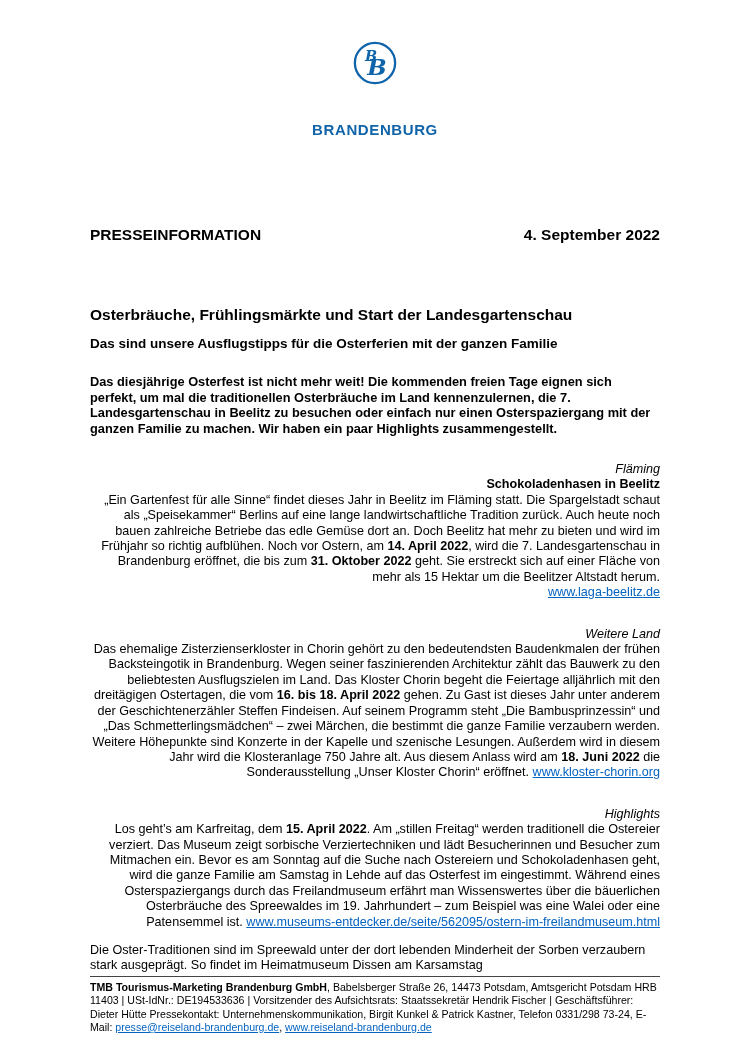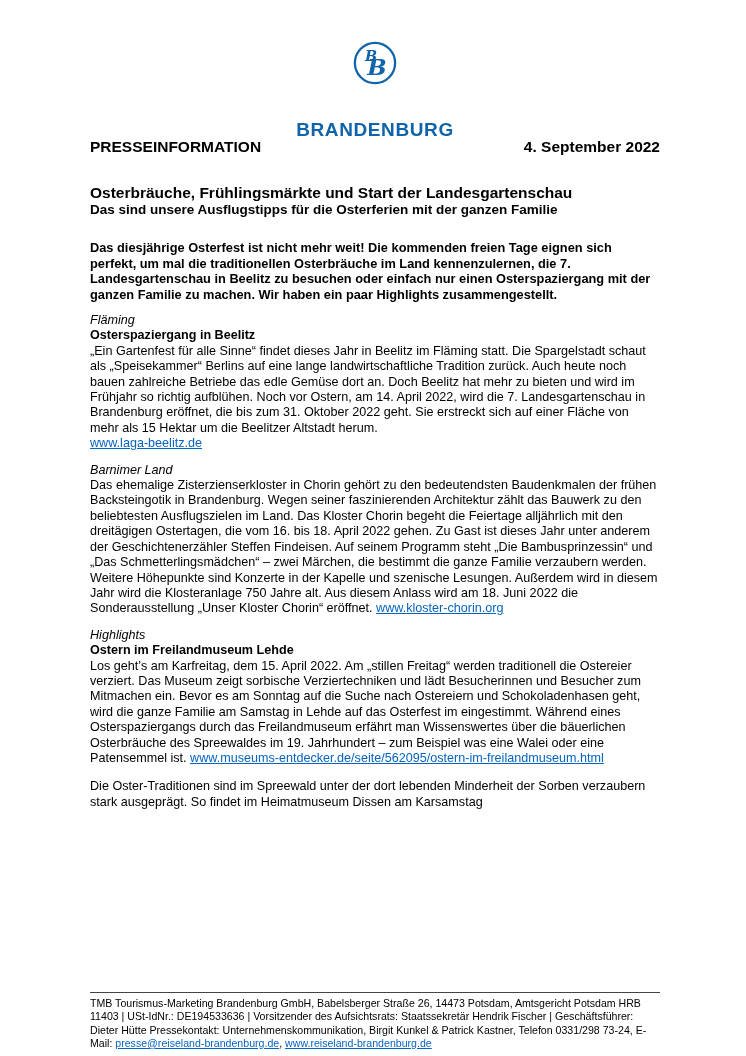--- a/index.html
+++ b/index.html
@@ -7,44 +7,44 @@
   body {
     width:746px; height:1056px; position:relative;
     font-family:"Liberation Sans", sans-serif; color:#000;
     overflow:hidden;
   }
   .page { position:absolute; inset:0; padding:40px 86px 0 90px; }
 
   .masthead { text-align:center; }
   .logo { display:block; margin:0 auto 3px auto; }
   .brand {
-    color:var(--brand,#1064a9); font-weight:bold; font-size:19px;
+    color:var(--brand,#1064a9); font-weight:bold; font-size:15px;
     letter-spacing:0.6px; line-height:17px;margin-top:35px;
   }
 
   .press-row {
     display:flex; justify-content:space-between; align-items:baseline;
-    font-weight:bold; font-size:15.5px; line-height:18px; 
+    font-weight:bold; font-size:15.5px; line-height:18px; margin-top:88px;
   }
 
-  h1.title { font-size:15.5px; line-height:18px; margin-top:28px; font-weight:bold; }
-  h2.subtitle { font-size:13.5px; line-height:16px; margin-top:0; font-weight:bold; }
+  h1.title { font-size:15.5px; line-height:18px; margin-top:62px; font-weight:bold; }
+  h2.subtitle { font-size:13.5px; line-height:16px; margin-top:12px; font-weight:bold; }
 
   p.intro { font-weight:bold; font-size:12.8px; line-height:15.5px; margin-top:22px; }
 
-  section.region-block { margin-top:11px; }
+  section.region-block { margin-top:26px;text-align:right; }
   .region { font-style:italic; font-size:12.6px; line-height:15.4px; }
   .sec-heading { font-weight:bold; font-size:12.6px; line-height:15.4px; }
   p.body { font-size:12.6px; line-height:15.4px; }
-  .b { font-weight:normal; }
+  .b { font-weight:bold; }
   a.link { color:var(--link,#0563c1); cursor:pointer; word-break:break-word; }
 
   p.closing { font-size:12.6px; line-height:15.4px; margin-top:13px; }
 
-  footer.page-footer { position:absolute; left:90px; right:86px; bottom:6px; }
+  footer.page-footer { position:absolute; left:90px; right:86px; bottom:22px; }
   .rule { border-top:1px solid #444; margin-bottom:4px; }
   p.foot { font-size:10.6px; line-height:13.2px; }
 </style>
 </head>
 <body>
 
 <div class="page">
 
   <header class="masthead">
     <svg class="logo" width="46" height="46" viewBox="0 0 48 48" aria-hidden="true">
@@ -60,32 +60,31 @@
     <span>4. September 2022</span>
   </div>
 
   <h1 class="title">Osterbräuche, Frühlingsmärkte und Start der Landesgartenschau</h1>
   <h2 class="subtitle">Das sind unsere Ausflugstipps für die Osterferien mit der ganzen Familie</h2>
 
   <p class="intro">Das diesjährige Osterfest ist nicht mehr weit! Die kommenden freien Tage eignen sich perfekt, um mal die traditionellen Osterbräuche im Land kennenzulernen, die 7. Landesgartenschau in Beelitz zu besuchen oder einfach nur einen Osterspaziergang mit der ganzen Familie zu machen. Wir haben ein paar Highlights zusammengestellt.</p>
 
   <section class="region-block">
     <div class="region">Fläming</div>
-    <div class="sec-heading">Osterspaziergang in Beelitz</div>
+    <div class="sec-heading">Schokoladenhasen in Beelitz</div>
     <p class="body"><span>„Ein Gartenfest für alle Sinne“ findet dieses Jahr in Beelitz im Fläming statt. Die Spargelstadt schaut als „Speisekammer“ Berlins auf eine lange landwirtschaftliche Tradition zurück. Auch heute noch bauen zahlreiche Betriebe das edle Gemüse dort an. Doch Beelitz hat mehr zu bieten und wird im Frühjahr so richtig aufblühen. Noch vor Ostern, am </span><span class="b">14. April 2022</span><span>, wird die 7. Landesgartenschau in Brandenburg eröffnet, die bis zum </span><span class="b">31. Oktober 2022</span><span> geht. Sie erstreckt sich auf einer Fläche von mehr als 15 Hektar um die Beelitzer Altstadt herum.</span><br><a href="#" class="link">www.laga-beelitz.de</a></p>
   </section>
 
   <section class="region-block">
-    <div class="region">Barnimer Land</div>
+    <div class="region">Weitere Land</div>
     <p class="body"><span>Das ehemalige Zisterzienserkloster in Chorin gehört zu den bedeutendsten Baudenkmalen der frühen Backsteingotik in Brandenburg. Wegen seiner faszinierenden Architektur zählt das Bauwerk zu den beliebtesten Ausflugszielen im Land. Das Kloster Chorin begeht die Feiertage alljährlich mit den dreitägigen Ostertagen, die vom </span><span class="b">16. bis 18. April 2022</span><span> gehen. Zu Gast ist dieses Jahr unter anderem der Geschichtenerzähler Steffen Findeisen. Auf seinem Programm steht „Die Bambusprinzessin“ und „Das Schmetterlingsmädchen“ – zwei Märchen, die bestimmt die ganze Familie verzaubern werden. Weitere Höhepunkte sind Konzerte in der Kapelle und szenische Lesungen. Außerdem wird in diesem Jahr wird die Klosteranlage 750 Jahre alt. Aus diesem Anlass wird am </span><span class="b">18. Juni 2022</span><span> die Sonderausstellung „Unser Kloster Chorin“ eröffnet. </span><a href="#" class="link">www.kloster-chorin.org</a></p>
   </section>
 
   <section class="region-block">
     <div class="region">Highlights</div>
-    <div class="sec-heading">Ostern im Freilandmuseum Lehde</div>
     <p class="body"><span>Los geht’s am Karfreitag, dem </span><span class="b">15. April 2022</span><span>. Am „stillen Freitag“ werden traditionell die Ostereier verziert. Das Museum zeigt sorbische Verziertechniken und lädt Besucherinnen und Besucher zum Mitmachen ein. Bevor es am Sonntag auf die Suche nach Ostereiern und Schokoladenhasen geht, wird die ganze Familie am Samstag in Lehde auf das Osterfest im eingestimmt. Während eines Osterspaziergangs durch das Freilandmuseum erfährt man Wissenswertes über die bäuerlichen Osterbräuche des Spreewaldes im 19. Jahrhundert – zum Beispiel was eine Walei oder eine Patensemmel ist. </span><a href="#" class="link">www.museums-entdecker.de/seite/562095/ostern-im-freilandmuseum.html</a></p>
   </section>
 
   <p class="closing">Die Oster-Traditionen sind im Spreewald unter der dort lebenden Minderheit der Sorben verzaubern stark ausgeprägt. So findet im Heimatmuseum Dissen am Karsamstag</p>
 
   <footer class="page-footer">
     <div class="rule"></div>
     <p class="foot"><span class="b">TMB Tourismus-Marketing Brandenburg GmbH</span><span>, Babelsberger Straße 26, 14473 Potsdam, Amtsgericht Potsdam HRB 11403 | USt-IdNr.: DE194533636 | Vorsitzender des Aufsichtsrats: Staatssekretär Hendrik Fischer | Geschäftsführer: Dieter Hütte Pressekontakt: Unternehmenskommunikation, Birgit Kunkel &amp; Patrick Kastner, Telefon 0331/298 73-24, E-Mail: </span><a href="#" class="link">presse@reiseland-brandenburg.de</a><span>, </span><a href="#" class="link">www.reiseland-brandenburg.de</a></p>
   </footer>
 

